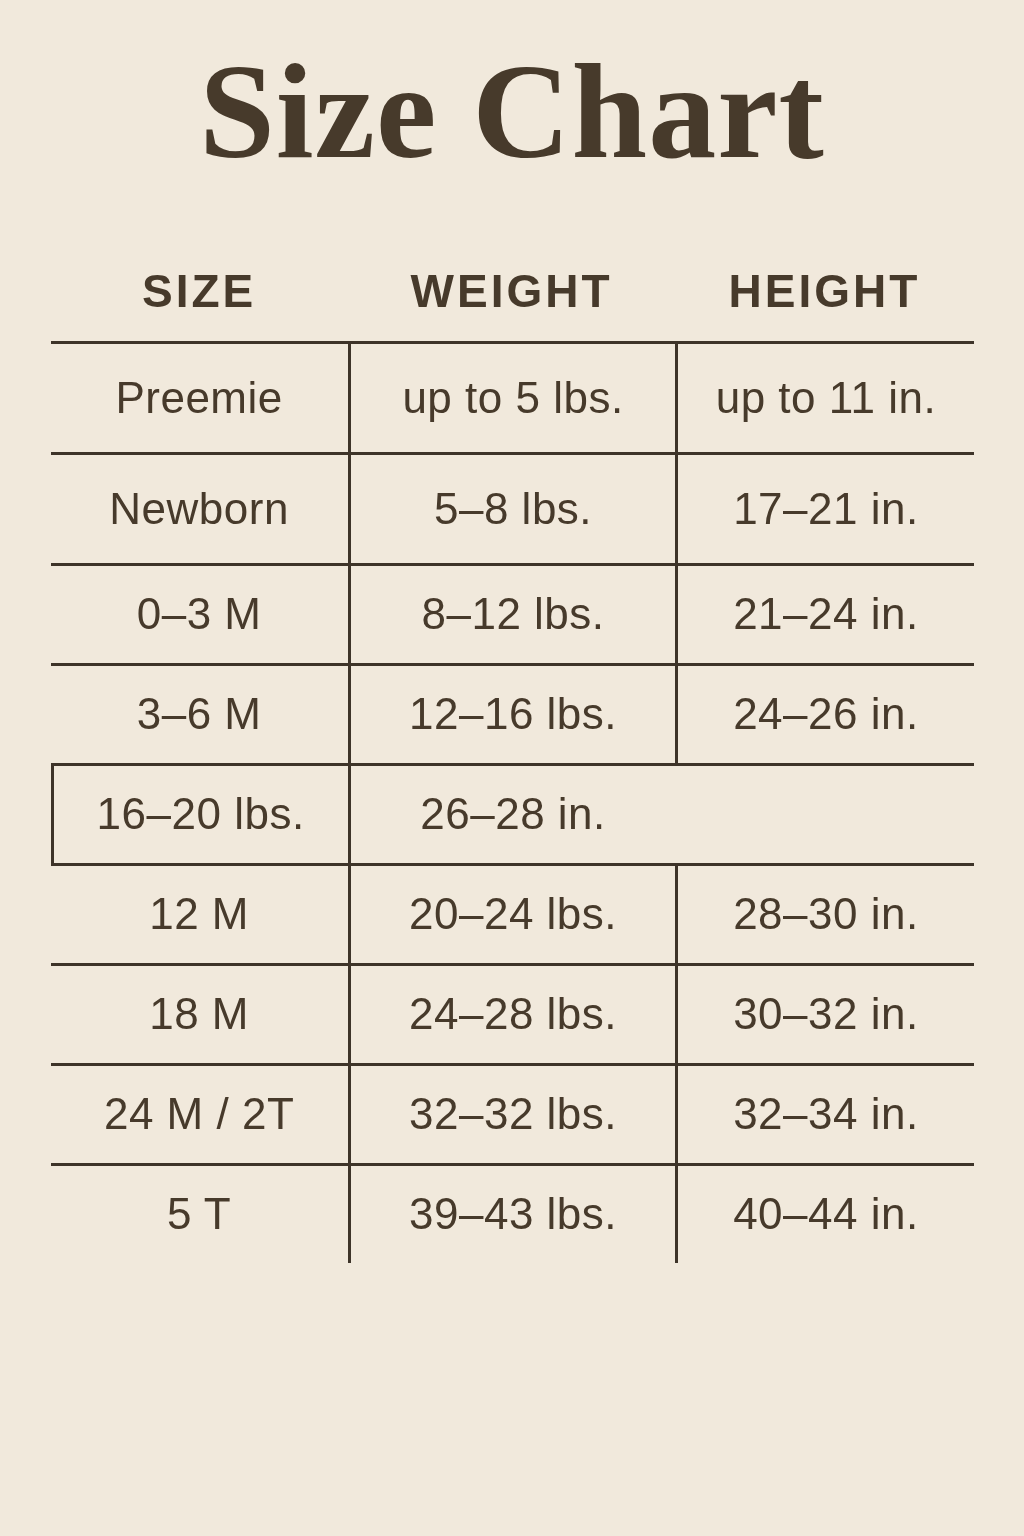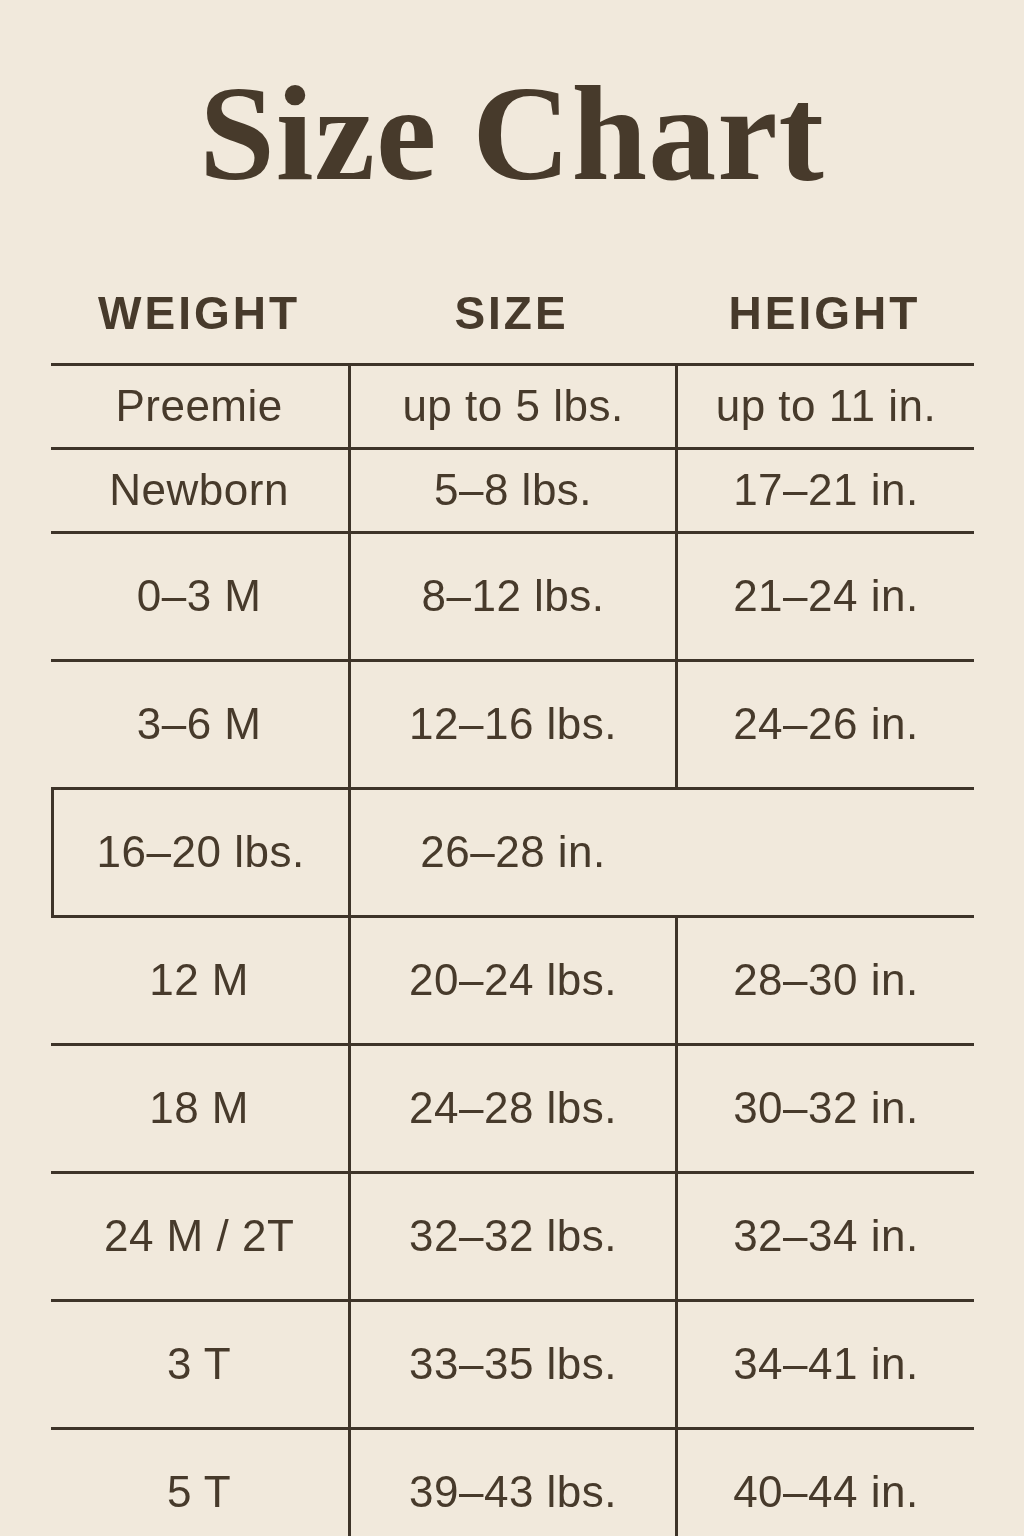--- a/index.html
+++ b/index.html
@@ -15,21 +15,21 @@
     font-family: "Liberation Sans", sans-serif;
     color: var(--text);
     overflow: hidden;
   }
   .page {
     width: 1024px;
     height: 1536px;
     background: var(--bg);
   }
   .title {
-    margin-top: 62px;
+    margin-top: 40px;
     text-align: center;
     font-family: "Liberation Serif", serif;
     font-weight: 700;
     font-size: 136px;
     line-height: 1.05;
     color: var(--text);
     letter-spacing: 1px;
   }
   .size-table {
     width: 923px;
@@ -46,23 +46,23 @@
     font-weight: 700;
     font-size: 46px;
     letter-spacing: 3px;
     color: var(--text);
   }
   .table-body { width: 100%; }
   .trow {
     display: grid;
     grid-template-columns: 32.2% 35.5% 32.3%;
     border-top: 3px solid var(--line);
-    height: 128px;
+    height: 100px;
   }
-  .trow:nth-child(1), .trow:nth-child(2) { height: 84px; }
+  .trow:nth-child(1), .trow:nth-child(2) { height: 111px; }
   .trow:nth-child(11) { height: 86px; }
   .td {
     display: flex;
     align-items: center;
     justify-content: center;
     font-size: 44px;
     font-weight: 400;
     color: var(--text);
     letter-spacing: 0.5px;
   }
@@ -74,22 +74,22 @@
 </head>
 <body>
 
 <div class="page">
 
   <h1 class="title">Size Chart</h1>
 
   <div class="size-table">
 
     <div class="header-row">
+      <div class="th">SIZE</div>
       <div class="th">WEIGHT</div>
-      <div class="th">SIZE</div>
       <div class="th">HEIGHT</div>
     </div>
 
     <div class="table-body">
   <div class="trow">
     <div class="td col-size">Preemie</div>
     <div class="td col-weight">up to 5 lbs.</div>
     <div class="td col-height">up to 11 in.</div>
   </div>
 
@@ -127,25 +127,20 @@
     <div class="td col-weight">24–28 lbs.</div>
     <div class="td col-height">30–32 in.</div>
   </div>
 
   <div class="trow">
     <div class="td col-size">24 M / 2T</div>
     <div class="td col-weight">32–32 lbs.</div>
     <div class="td col-height">32–34 in.</div>
   </div>
 
-  <div class="trow">
-    <div class="td col-size">3 T</div>
-    <div class="td col-weight">33–35 lbs.</div>
-    <div class="td col-height">34–41 in.</div>
-  </div>
 
 
   <div class="trow">
     <div class="td col-size">5 T</div>
     <div class="td col-weight">39–43 lbs.</div>
     <div class="td col-height">40–44 in.</div>
   </div>
 </div>
 
   </div>

